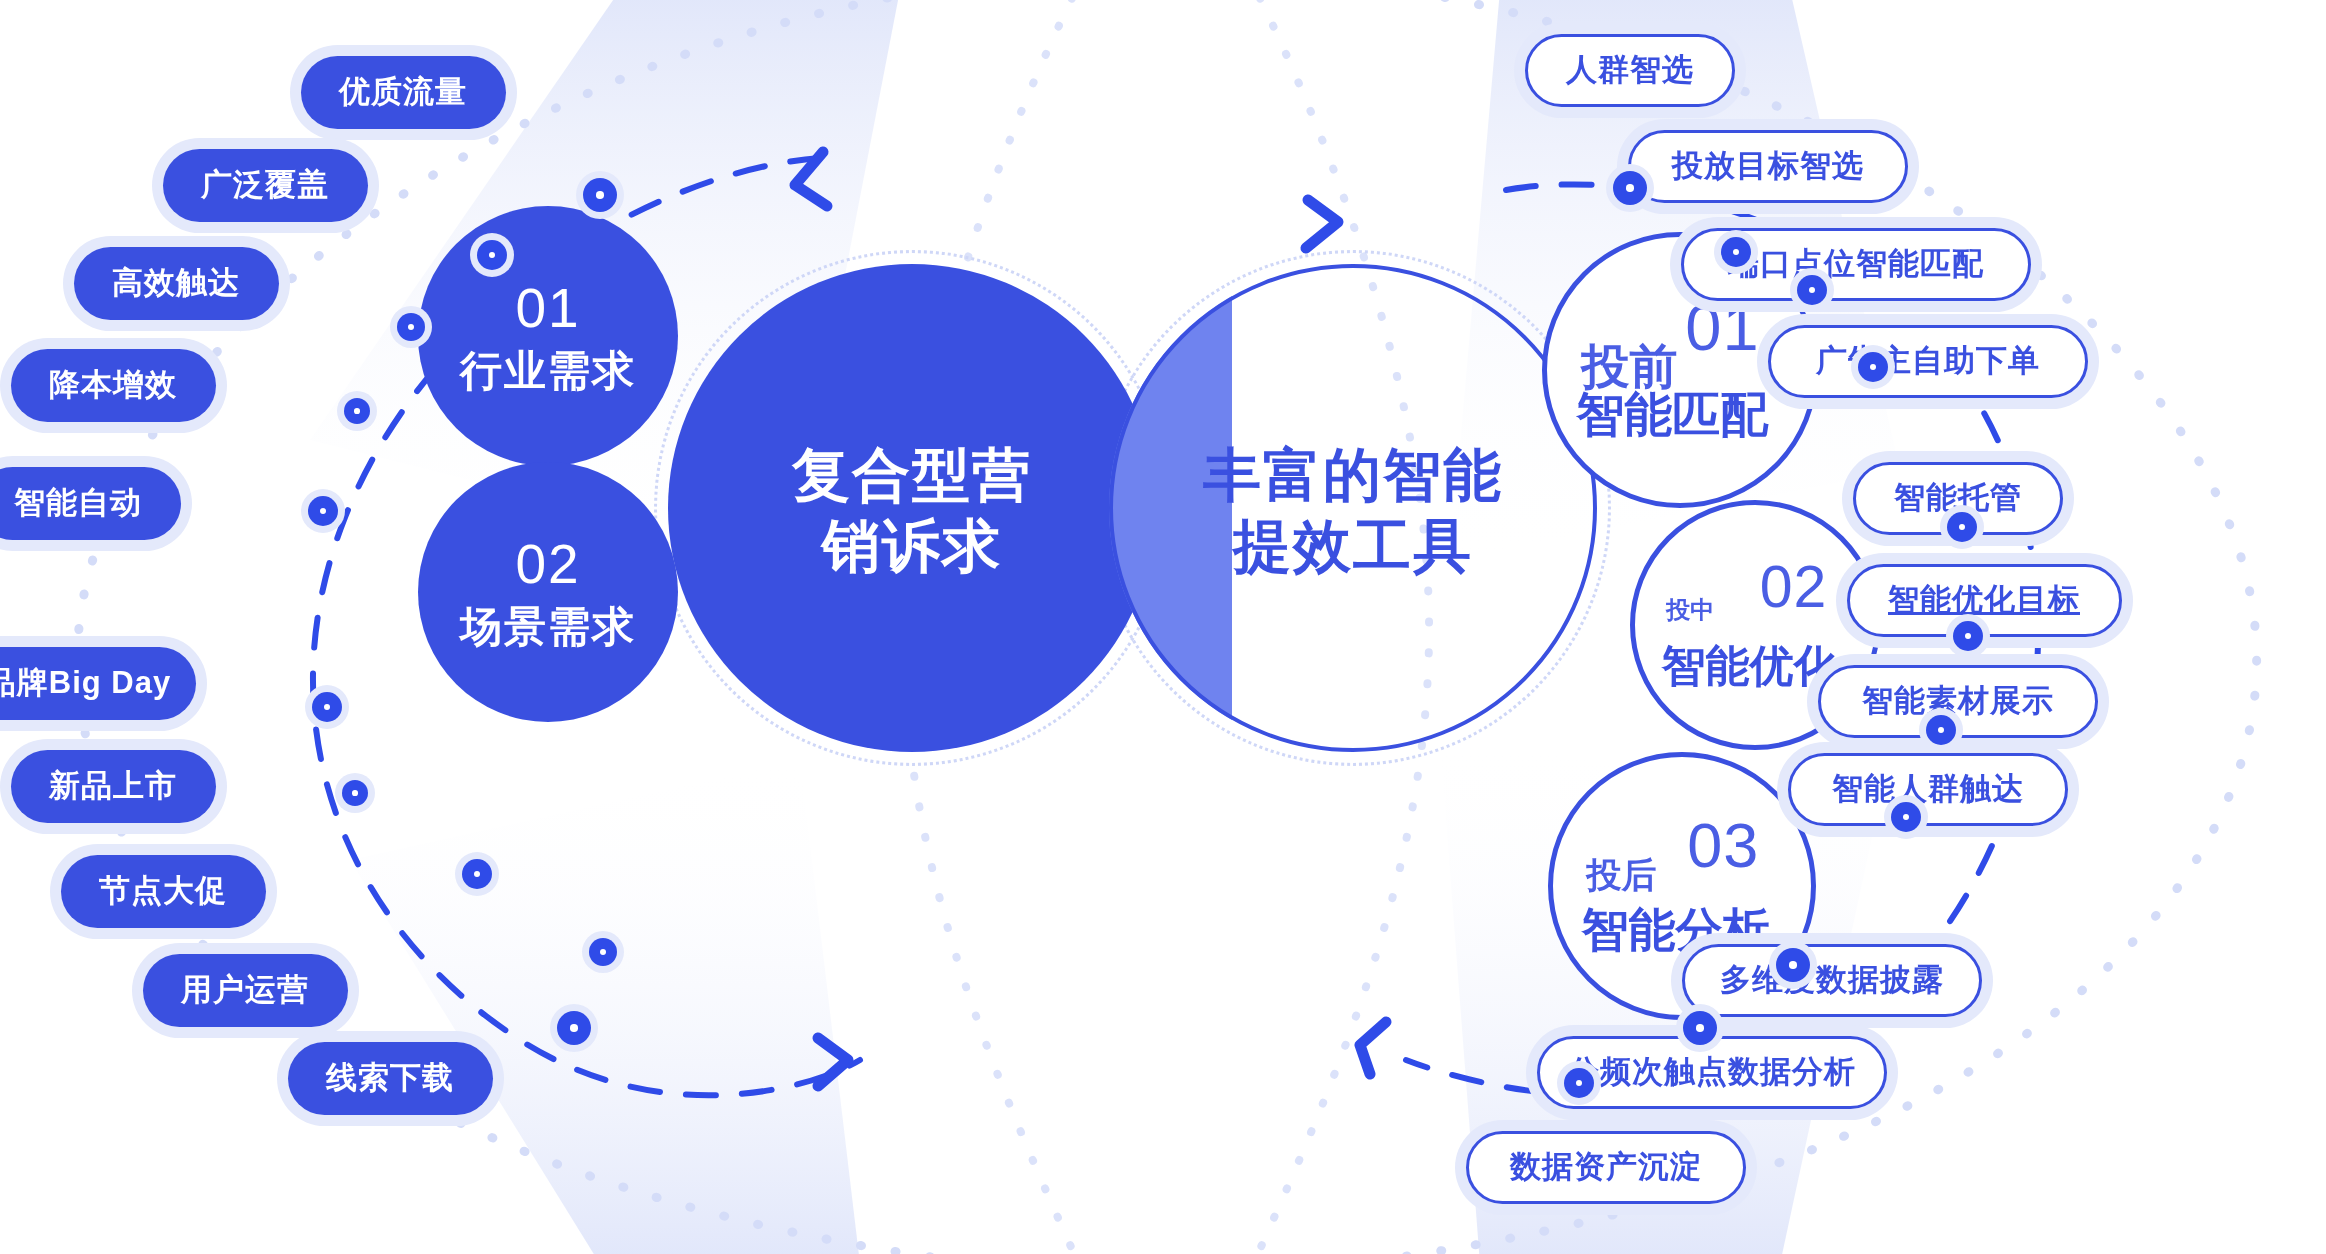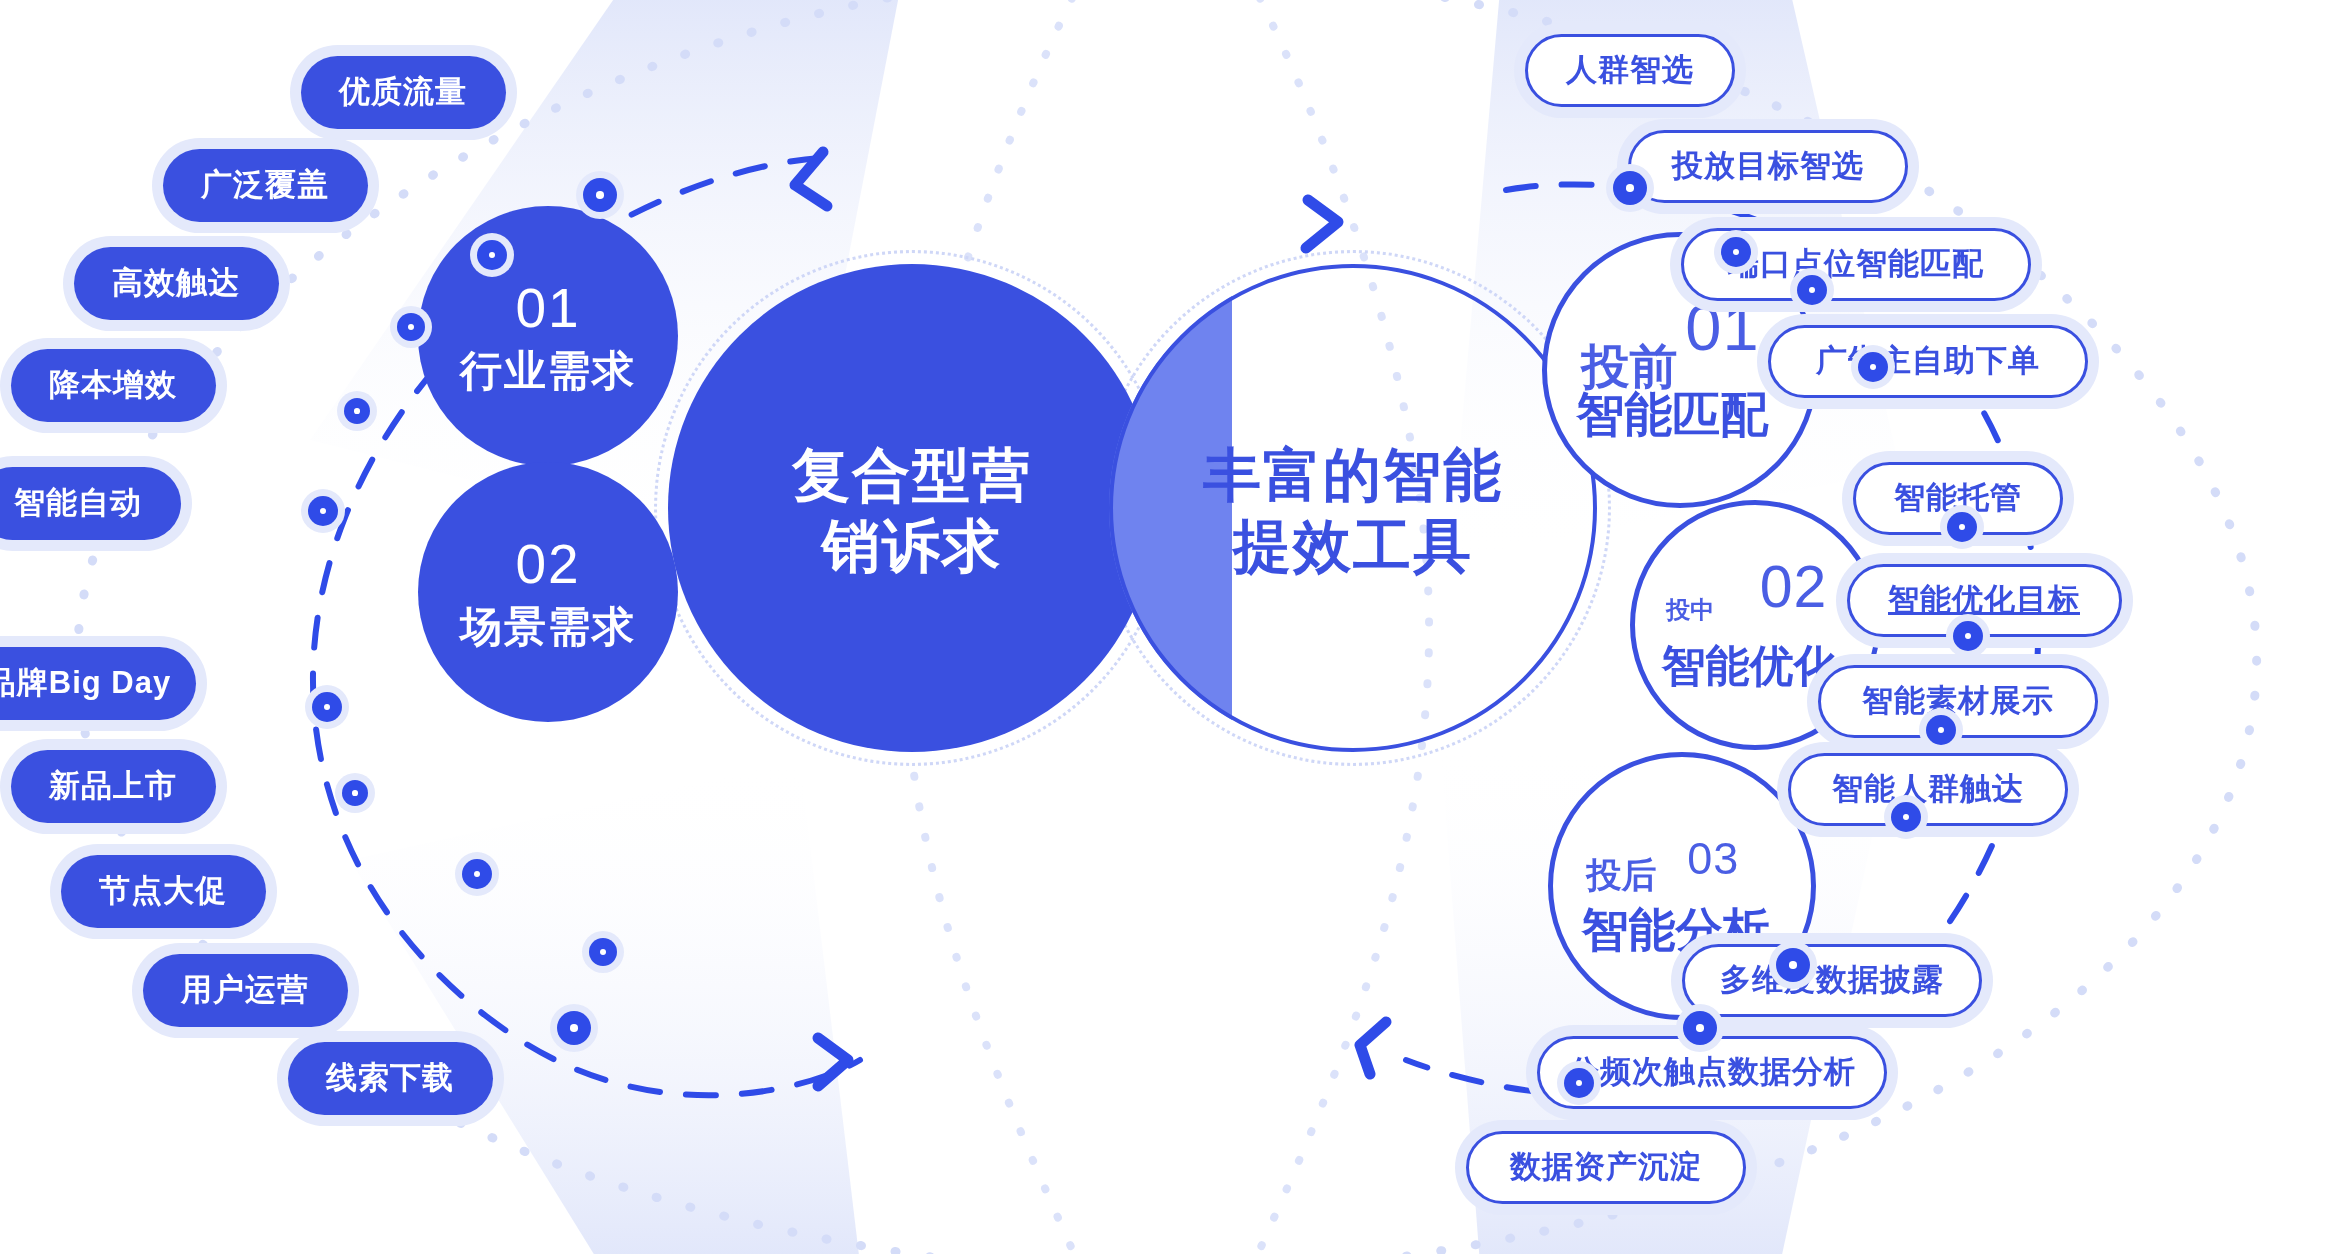--- a/index.html
+++ b/index.html
@@ -232,21 +232,21 @@
         <div class="pnum" style="left: 52%; top: 20%; font-size: 65px;">01</div>
         <div class="pstage" style="left: 13%; top: 37%; font-size: 48px;">投前</div>
         <div class="plabel" style="left: 11%; top: 55%; font-size: 48px;">智能匹配</div>
       </div>
       <div class="phase" style="left: 1630px; top: 500px; width: 250px; height: 250px;">
         <div class="pnum" style="left: 52%; top: 20%; font-size: 59px;">02</div>
         <div class="pstage" style="left: 13%; top: 37%; font-size: 24px;">投中</div>
         <div class="plabel" style="left: 11%; top: 55%; font-size: 44px;">智能优化</div>
       </div>
       <div class="phase" style="left: 1548px; top: 752px; width: 268px; height: 268px;">
-        <div class="pnum" style="left: 52%; top: 20%; font-size: 45px; margin-top: 24px;">03</div>
+        <div class="pnum" style="left: 52%; top: 20%; font-size: 63px;">03</div>
         <div class="pstage" style="left: 13%; top: 37%; font-size: 35px;">投后</div>
         <div class="plabel" style="left: 11%; top: 55%; font-size: 47px;">智能分析</div>
       </div>
     </div>
   <div id="right-tags">
       <div class="pill pill-outline" style="left: 1525px; top: 33.5px; width: 210px; height: 73px;">
         <span>人群智选</span>
       </div>
       <div class="pill pill-outline" style="left: 1628px; top: 129.5px; width: 280px; height: 73px;">
         <span>投放目标智选</span>

